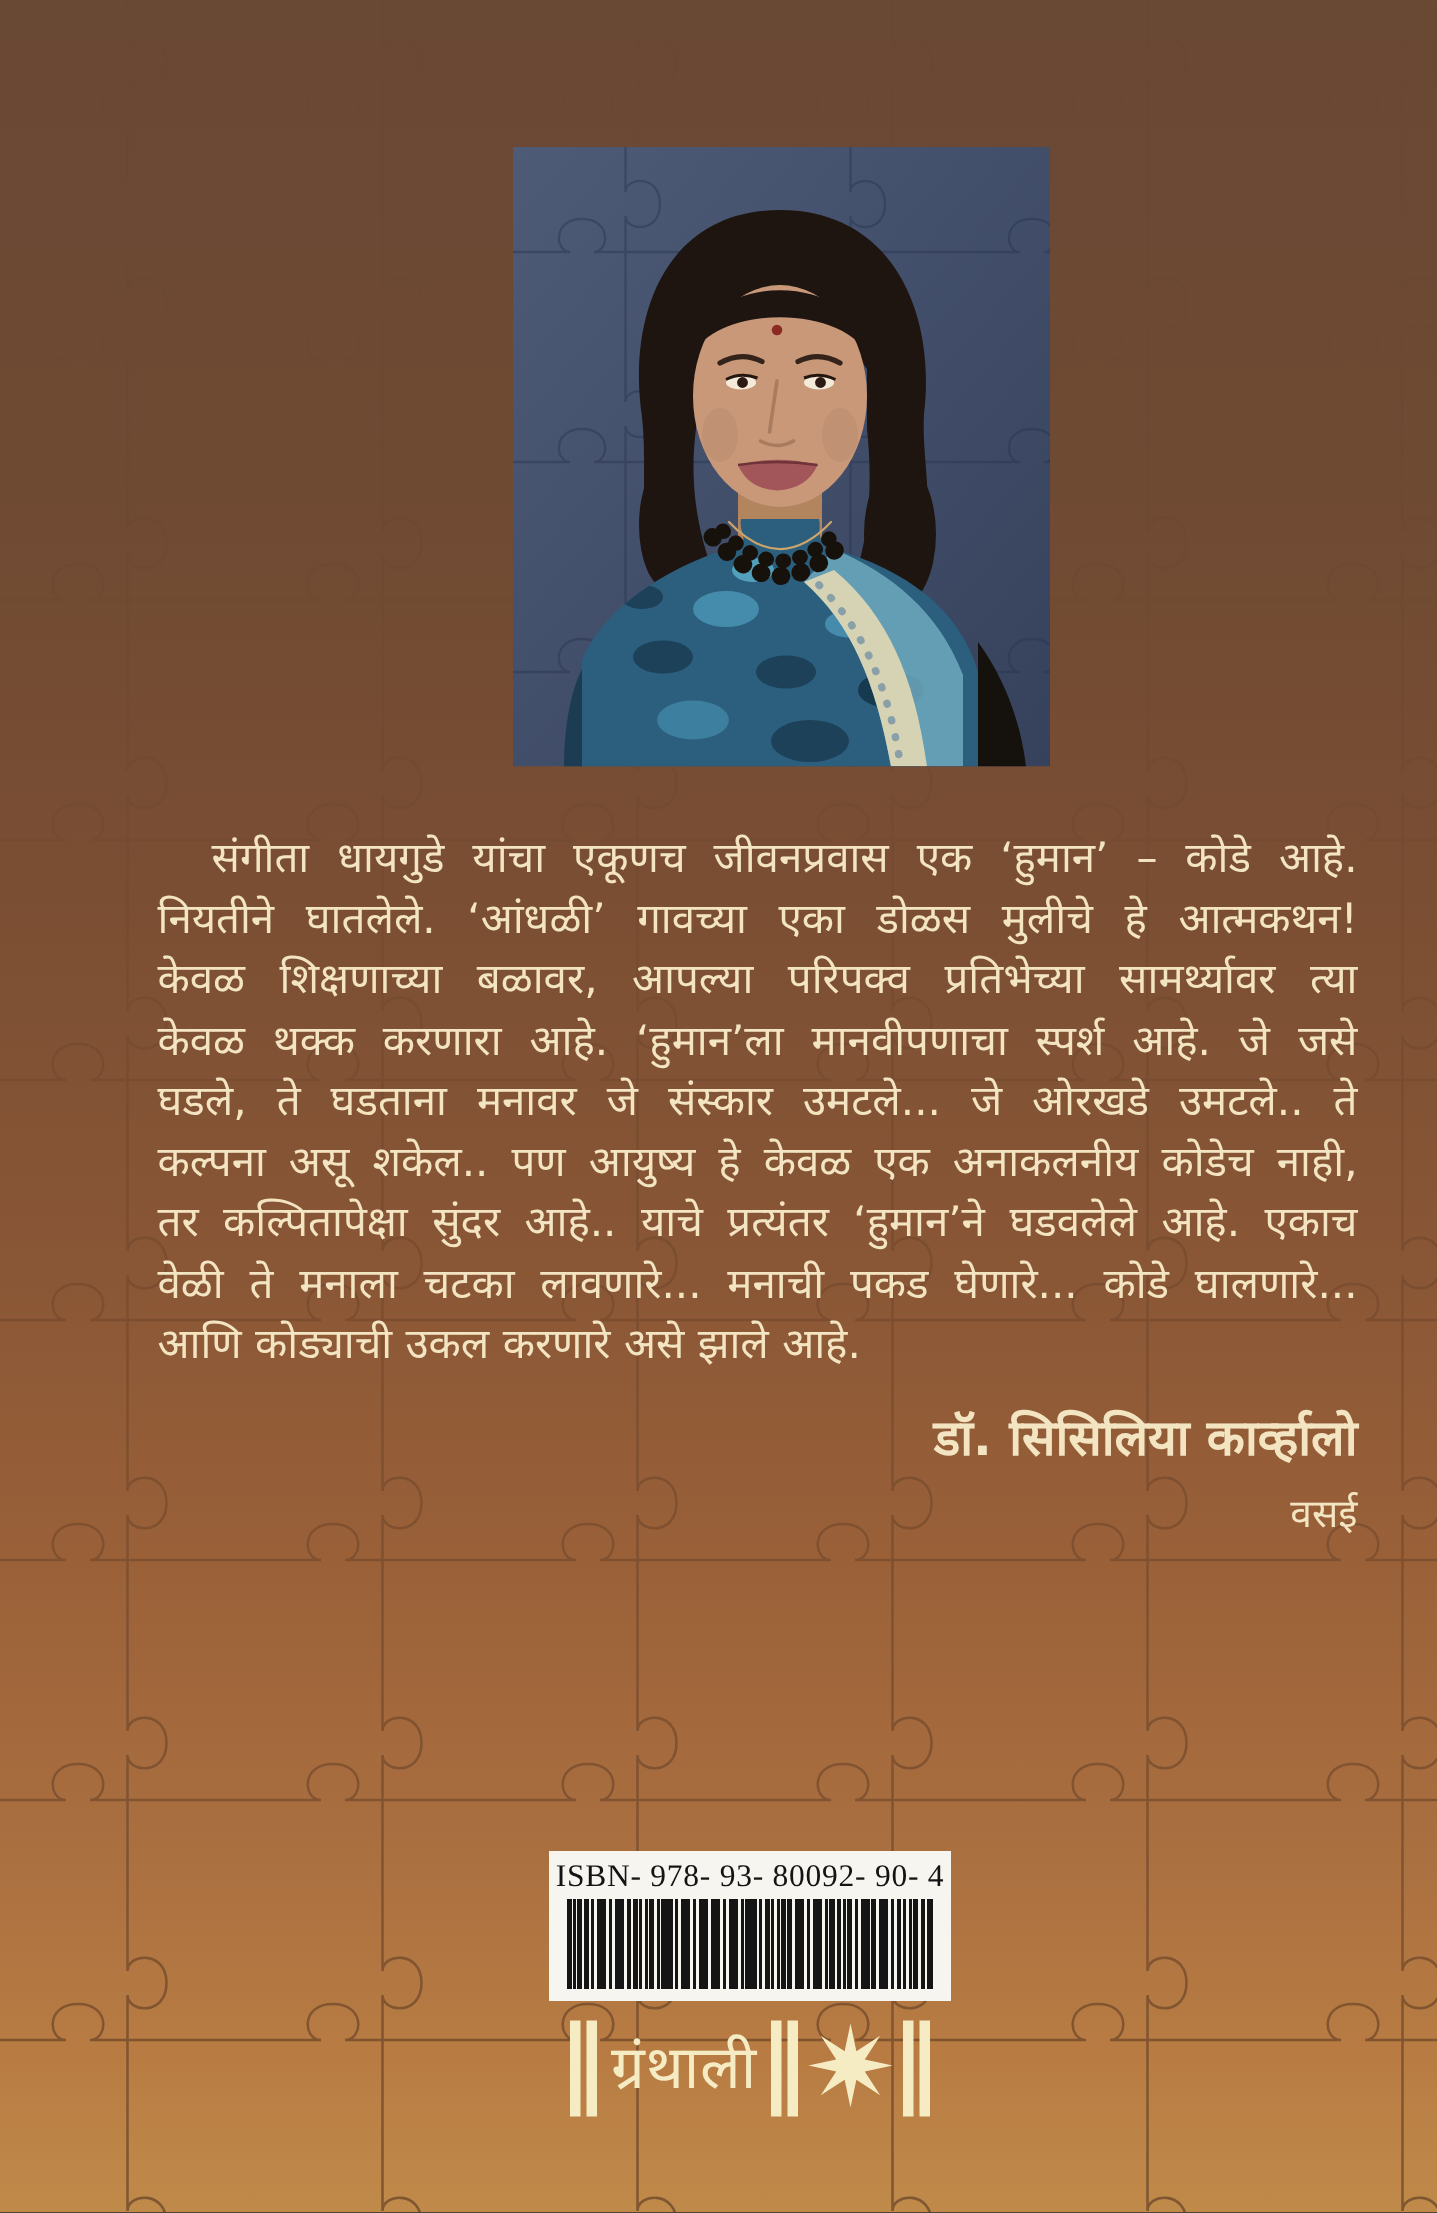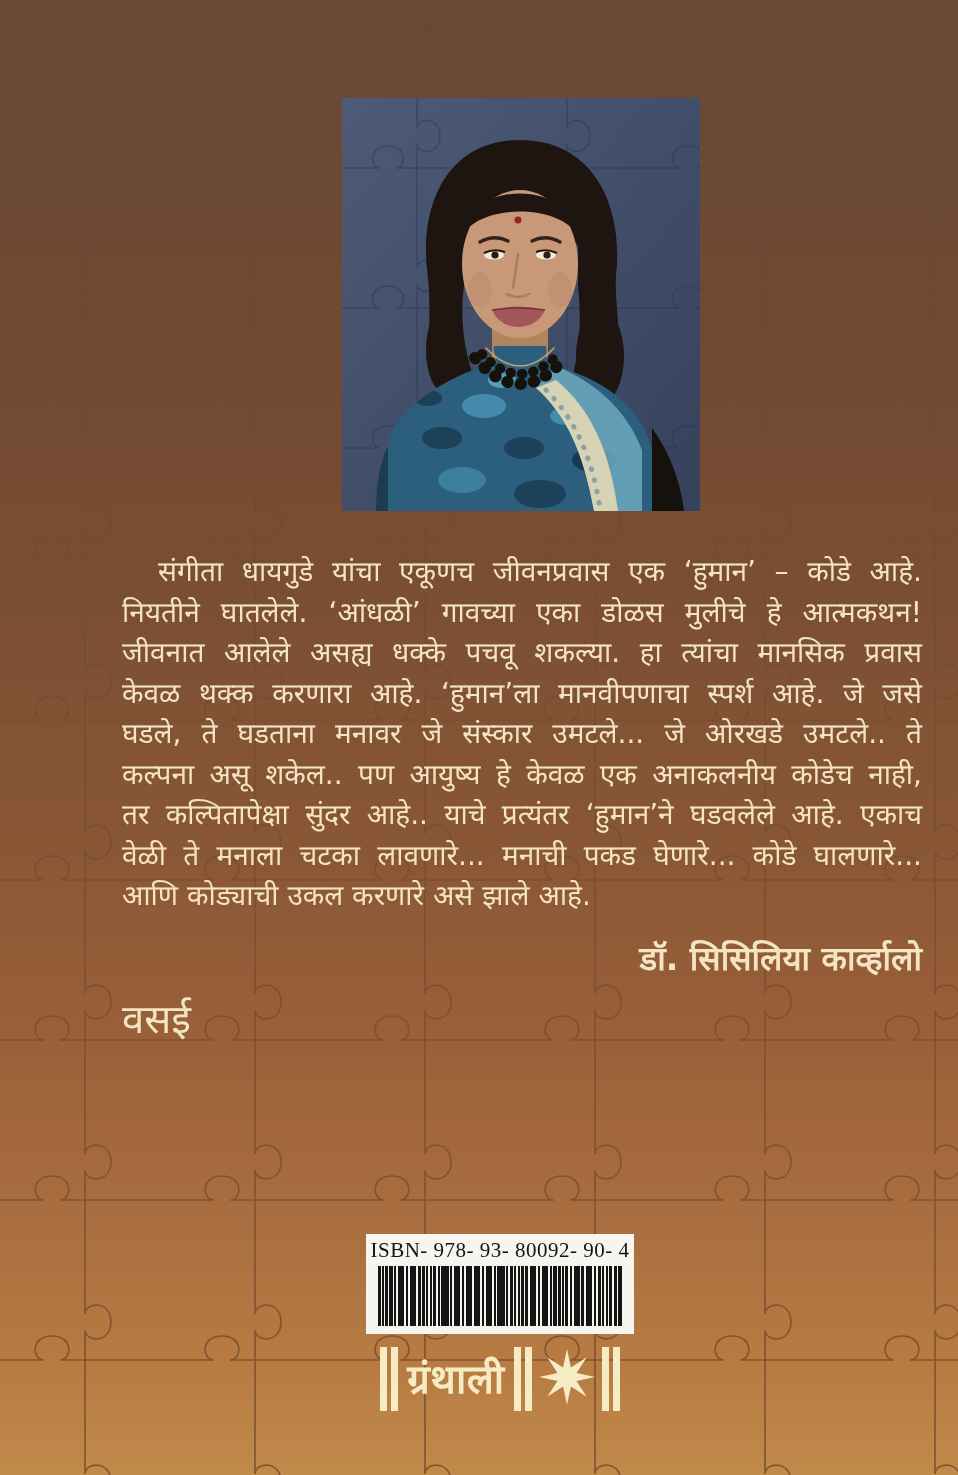--- a/index.html
+++ b/index.html
@@ -10,29 +10,29 @@
       #694834 0%, #6f4a33 22%, #7a4e33 40%, #8a5736 58%,
       #9c6239 72%, #ab7040 84%, #b87c43 93%, #c08a4a 100%);
   }
   .puzzle-overlay { position:absolute; left:0; top:0; }
 
   
   .photo { position:absolute; left:342px; top:98px; width:358px; height:413px; }
   .photo svg { display:block; width:100%; height:100%; }
 
   
-  .review { position:absolute; left:122px; top:552px; width:800px; color:#f3e4c2; }
+  .review { position:absolute; left:105px; top:552px; width:800px; color:#f3e4c2; }
   .rline {
     font-size:28px; line-height:40.5px; height:40.5px;
     text-align:justify; text-align-last:justify;
   }
   .rline.first { text-indent:36px; }
   .rline.last  { text-align:center; text-align-last:left; }
   .signature { margin-top:18px; font-weight:700; font-size:33px; text-align:right; }
-  .place     { margin-top:10px; font-size:40px; text-align:left; }
+  .place     { margin-top:10px; font-size:26px; text-align:right; }
 
   
   .isbn-label {
     position:absolute; left:366px; top:1234px; width:268px; height:100px;
     background:#f7f5f0; text-align:center;
   }
   .isbn-text {
     font-family:"Liberation Serif", serif; font-size:21px; color:#141414;
     letter-spacing:0.5px; padding-top:4px; white-space:nowrap;
   }
@@ -45,21 +45,21 @@
   }
 
   
   .publisher {
     position:absolute; left:358px; top:1347px; width:284px; height:64px;
     display:flex; align-items:center; justify-content:center; color:#f5ecc4;
   }
   .dbar { display:flex; gap:4px; height:64px; flex:0 0 auto; }
   .dbar i { display:block; width:7px; height:100%; background:#f5ecc4; }
   .pub-name {
-    font-size:40px; font-weight:700; line-height:64px; margin:0 9px;
+    font-size:40px; font-weight:400; line-height:64px; margin:0 9px;
     letter-spacing:0.5px; white-space:nowrap;
   }
   .star { margin:0 7px; flex:0 0 auto; }
 </style>
 </head>
 <body>
 
 <div class="cover">
 
   <svg class="puzzle-overlay" width="958" height="1475" aria-hidden="true">
@@ -150,21 +150,21 @@
         <path d="M144 250 Q178 286 212 250" stroke="#caa46a" stroke-width="1.5"></path>
         <path d="M140 256 Q178 296 216 256" stroke="#17110b" stroke-width="10" stroke-dasharray="0.5 11"></path>
         <path d="M133 260 Q178 312 223 260" stroke="#17110b" stroke-width="12" stroke-dasharray="0.5 13"></path>
       </g>
     </svg>
   </div>
 
   <div class="review">
     <div class="rline first">संगीता धायगुडे यांचा एकूणच जीवनप्रवास एक ‘हुमान’ – कोडे आहे.</div>
     <div class="rline">नियतीने घातलेले. ‘आंधळी’ गावच्या एका डोळस मुलीचे हे आत्मकथन!</div>
-    <div class="rline">जीवनात आलेले असह्य धक्के पचवू शकल्या. हा त्यांचा मानसिक प्रवास</div>
+    <div class="rline">केवळ शिक्षणाच्या बळावर, आपल्या परिपक्व प्रतिभेच्या सामर्थ्यावर त्या</div>
     <div class="rline">केवळ थक्क करणारा आहे. ‘हुमान’ला मानवीपणाचा स्पर्श आहे. जे जसे</div>
     <div class="rline">घडले, ते घडताना मनावर जे संस्कार उमटले... जे ओरखडे उमटले.. ते</div>
     <div class="rline">कल्पना असू शकेल.. पण आयुष्य हे केवळ एक अनाकलनीय कोडेच नाही,</div>
     <div class="rline">तर कल्पितापेक्षा सुंदर आहे.. याचे प्रत्यंतर ‘हुमान’ने घडवलेले आहे. एकाच</div>
     <div class="rline">वेळी ते मनाला चटका लावणारे... मनाची पकड घेणारे... कोडे घालणारे...</div>
     <div class="rline last">आणि कोड्याची उकल करणारे असे झाले आहे.</div>
     <div class="signature">डॉ. सिसिलिया कार्व्हालो</div>
     <div class="place">वसई</div>
   </div>
 

